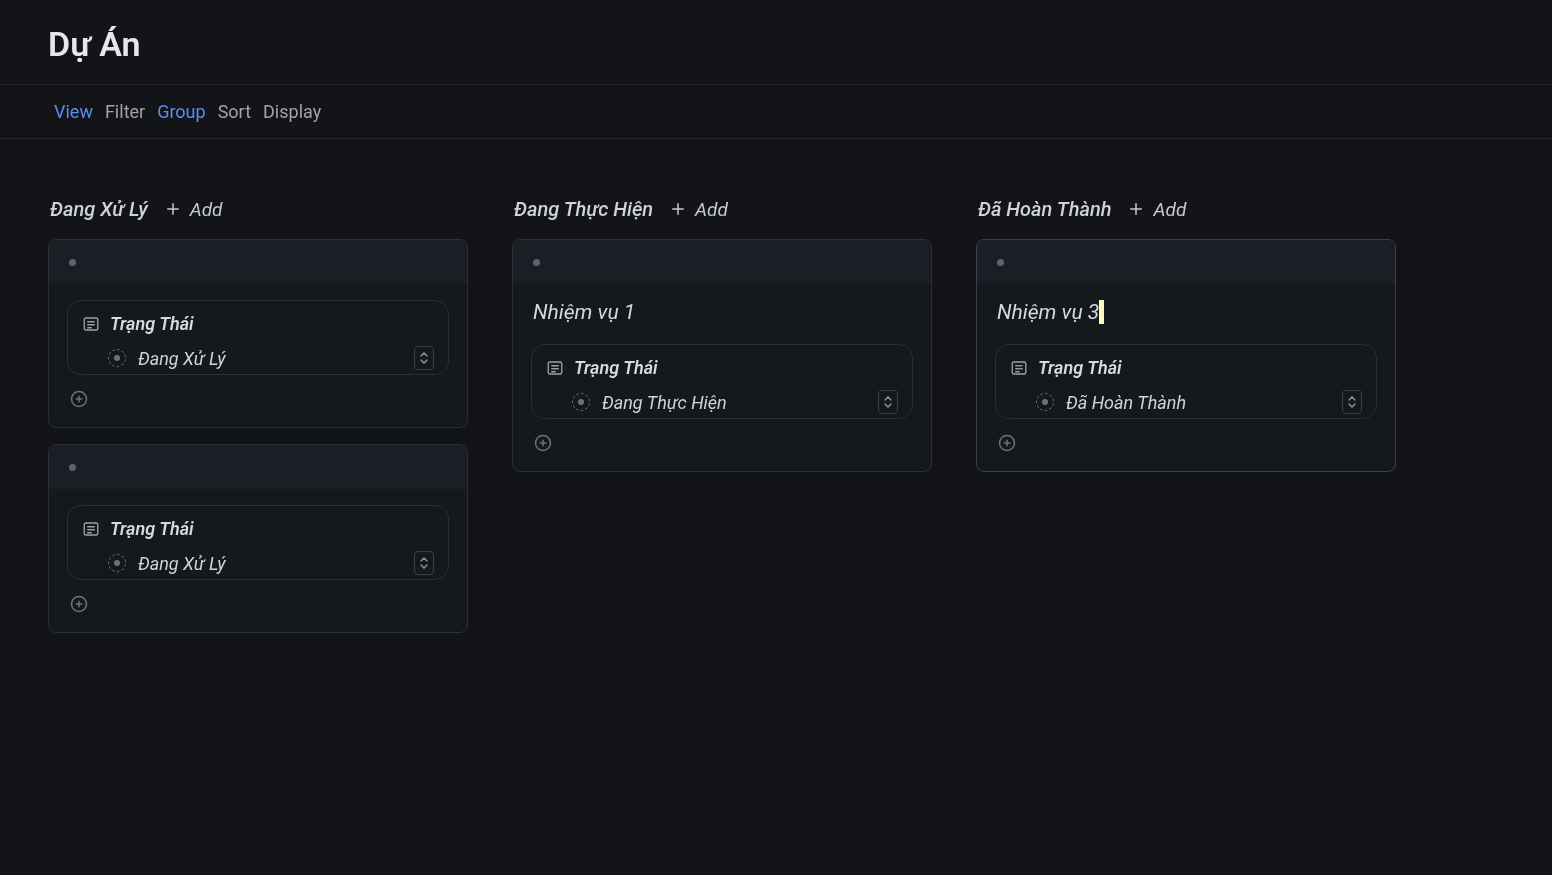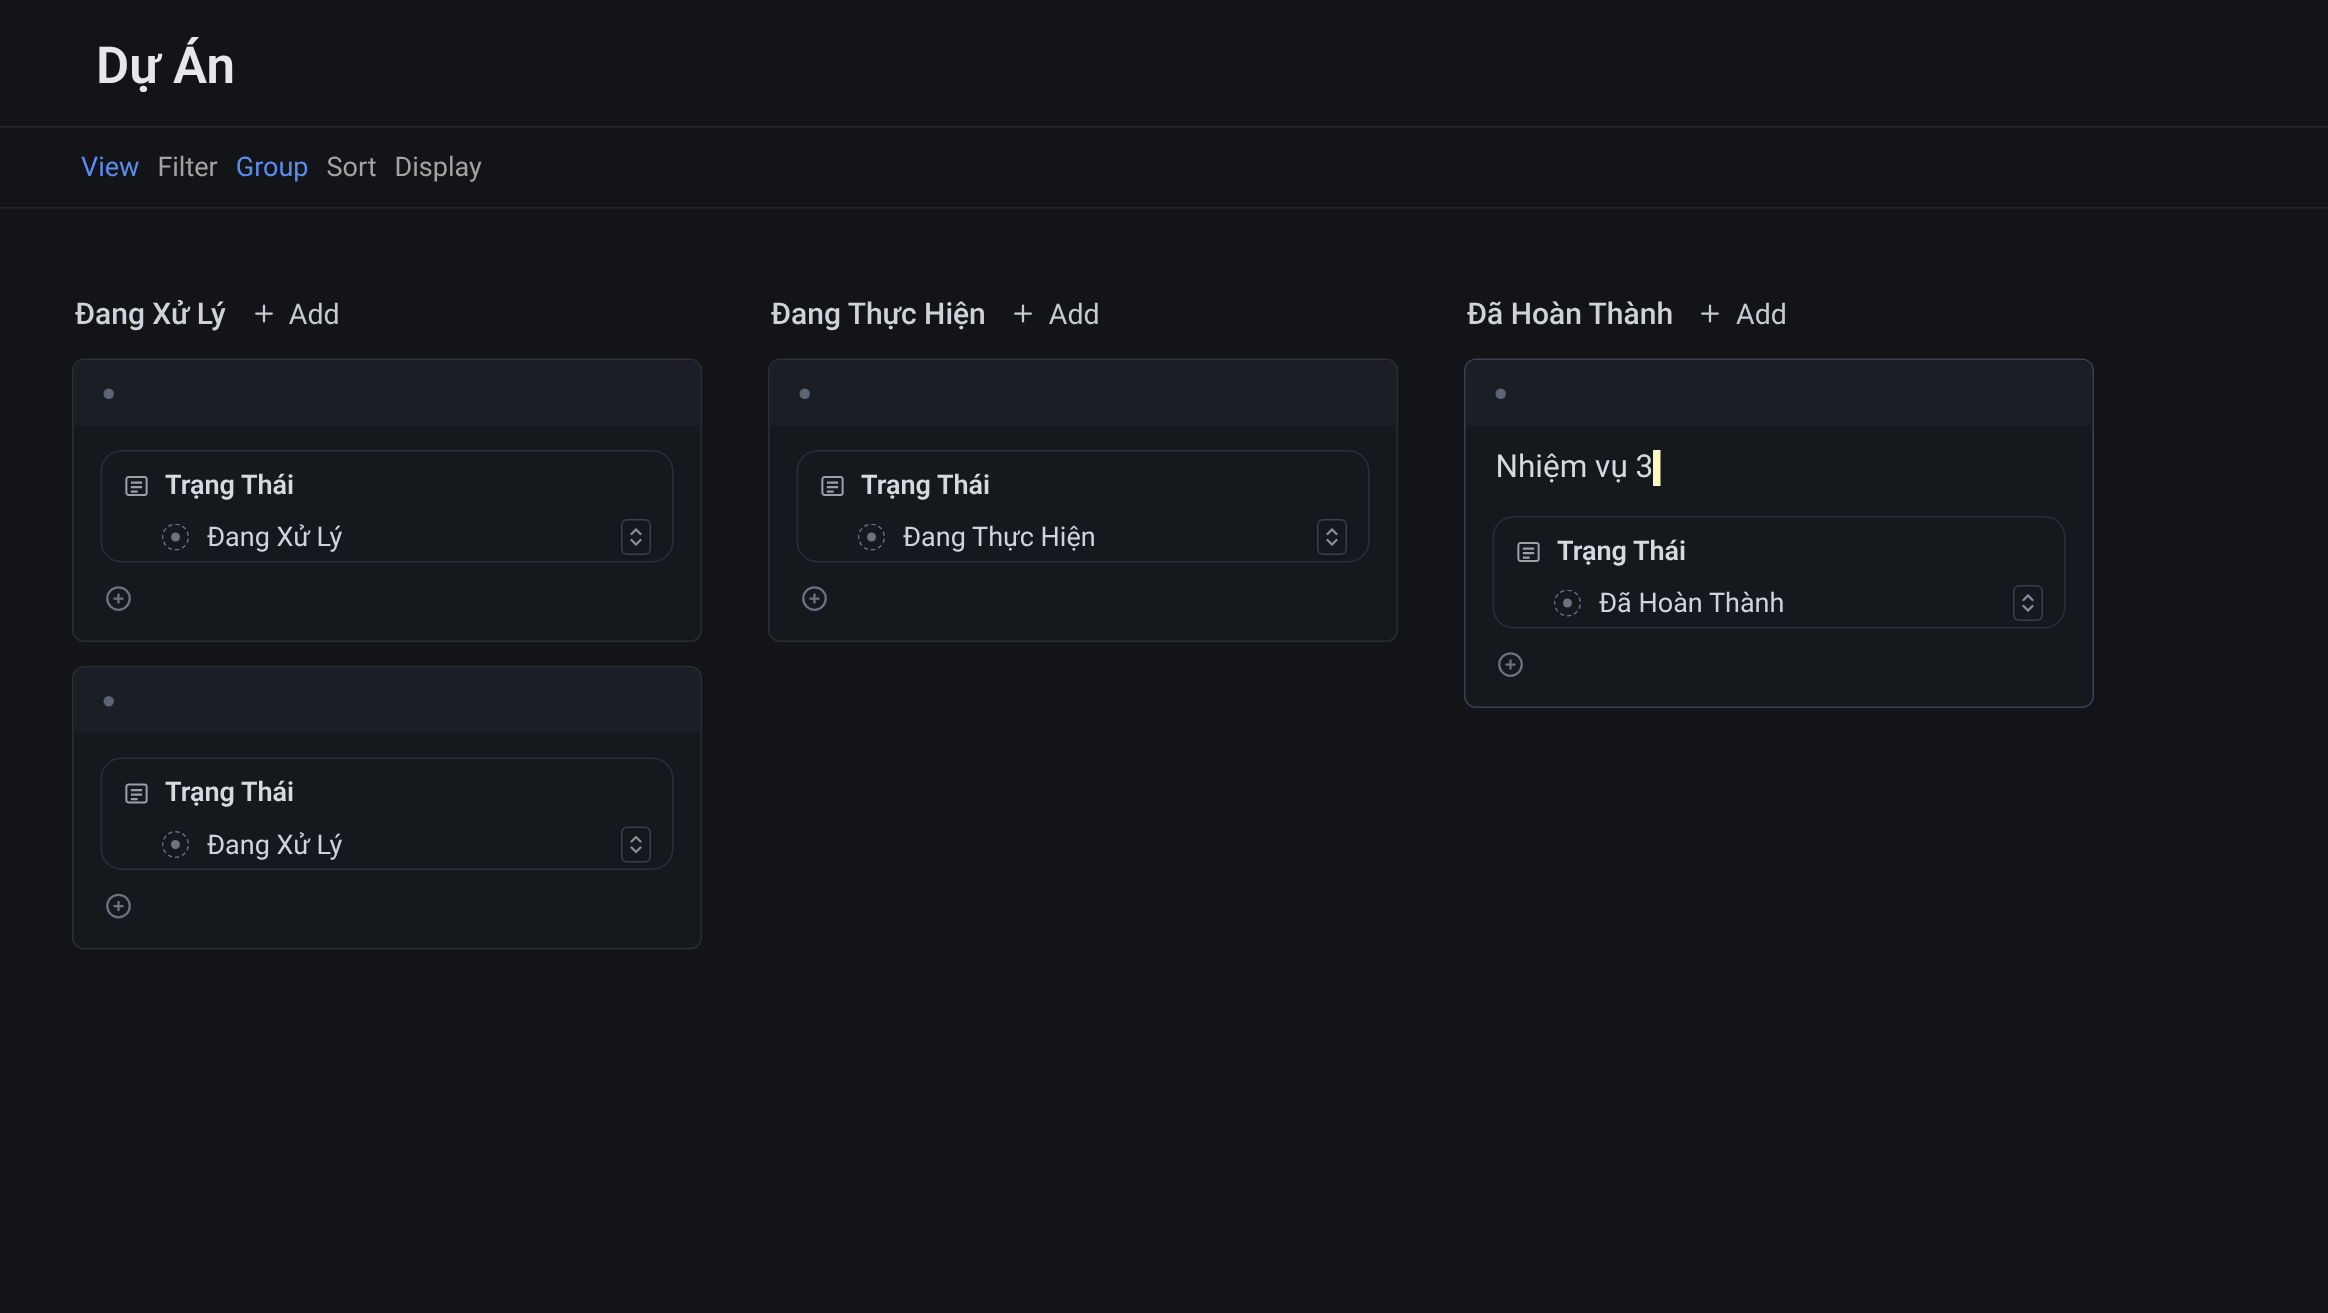--- a/index.html
+++ b/index.html
@@ -13,21 +13,20 @@
     font-family: -apple-system, BlinkMacSystemFont, "Segoe UI", Roboto, Helvetica, Arial, sans-serif;
     width: 1552px;
     height: 875px;
     overflow: hidden;
   }
   .page-title {
     font-size: 34px;
     font-weight: 600;
     color: #e5e7eb;
     padding: 24px 32px 20px 48px;
-    margin-left: 16px;
   }
   .toolbar {
     display: flex;
     gap: 12px;
     padding: 0 54px 16px 54px;
     border-top: 1px solid #24272d;
     border-bottom: 1px solid #24272d;
     padding-top: 16px;
     font-size: 18px;
   }
@@ -36,20 +35,21 @@
     cursor: pointer;
   }
   .toolbar-item.accent {
     color: #5b8def;
   }
   .board {
     display: flex;
     gap: 44px;
     padding: 58px 48px;
     align-items: flex-start;
+    font-style: italic;
   }
   .column {
     width: 420px;
     display: flex;
     flex-direction: column;
   }
   .column-header {
     display: flex;
     align-items: center;
     gap: 16px;
@@ -305,20 +305,21 @@
             </svg>
           </span>
           <span>Add</span>
         </div>
       </div>
       <div class="card">
         <div class="card-top">
           <div class="dot"></div>
         </div>
         <div class="card-body">
+          <div class="task-title">Nhiệm vụ 1</div>
           <div class="prop-section">
             <div class="prop-label-row">
               <span class="list-icon">
                 <svg width="18" height="18" viewBox="0 0 24 24" fill="none" stroke="#9aa0aa" stroke-width="1.8">
                   <rect x="3" y="4" width="18" height="16" rx="2"></rect>
                   <line x1="7" y1="9" x2="17" y2="9"></line>
                   <line x1="7" y1="13" x2="17" y2="13"></line>
                   <line x1="7" y1="17" x2="13" y2="17"></line>
                 </svg>
               </span>

